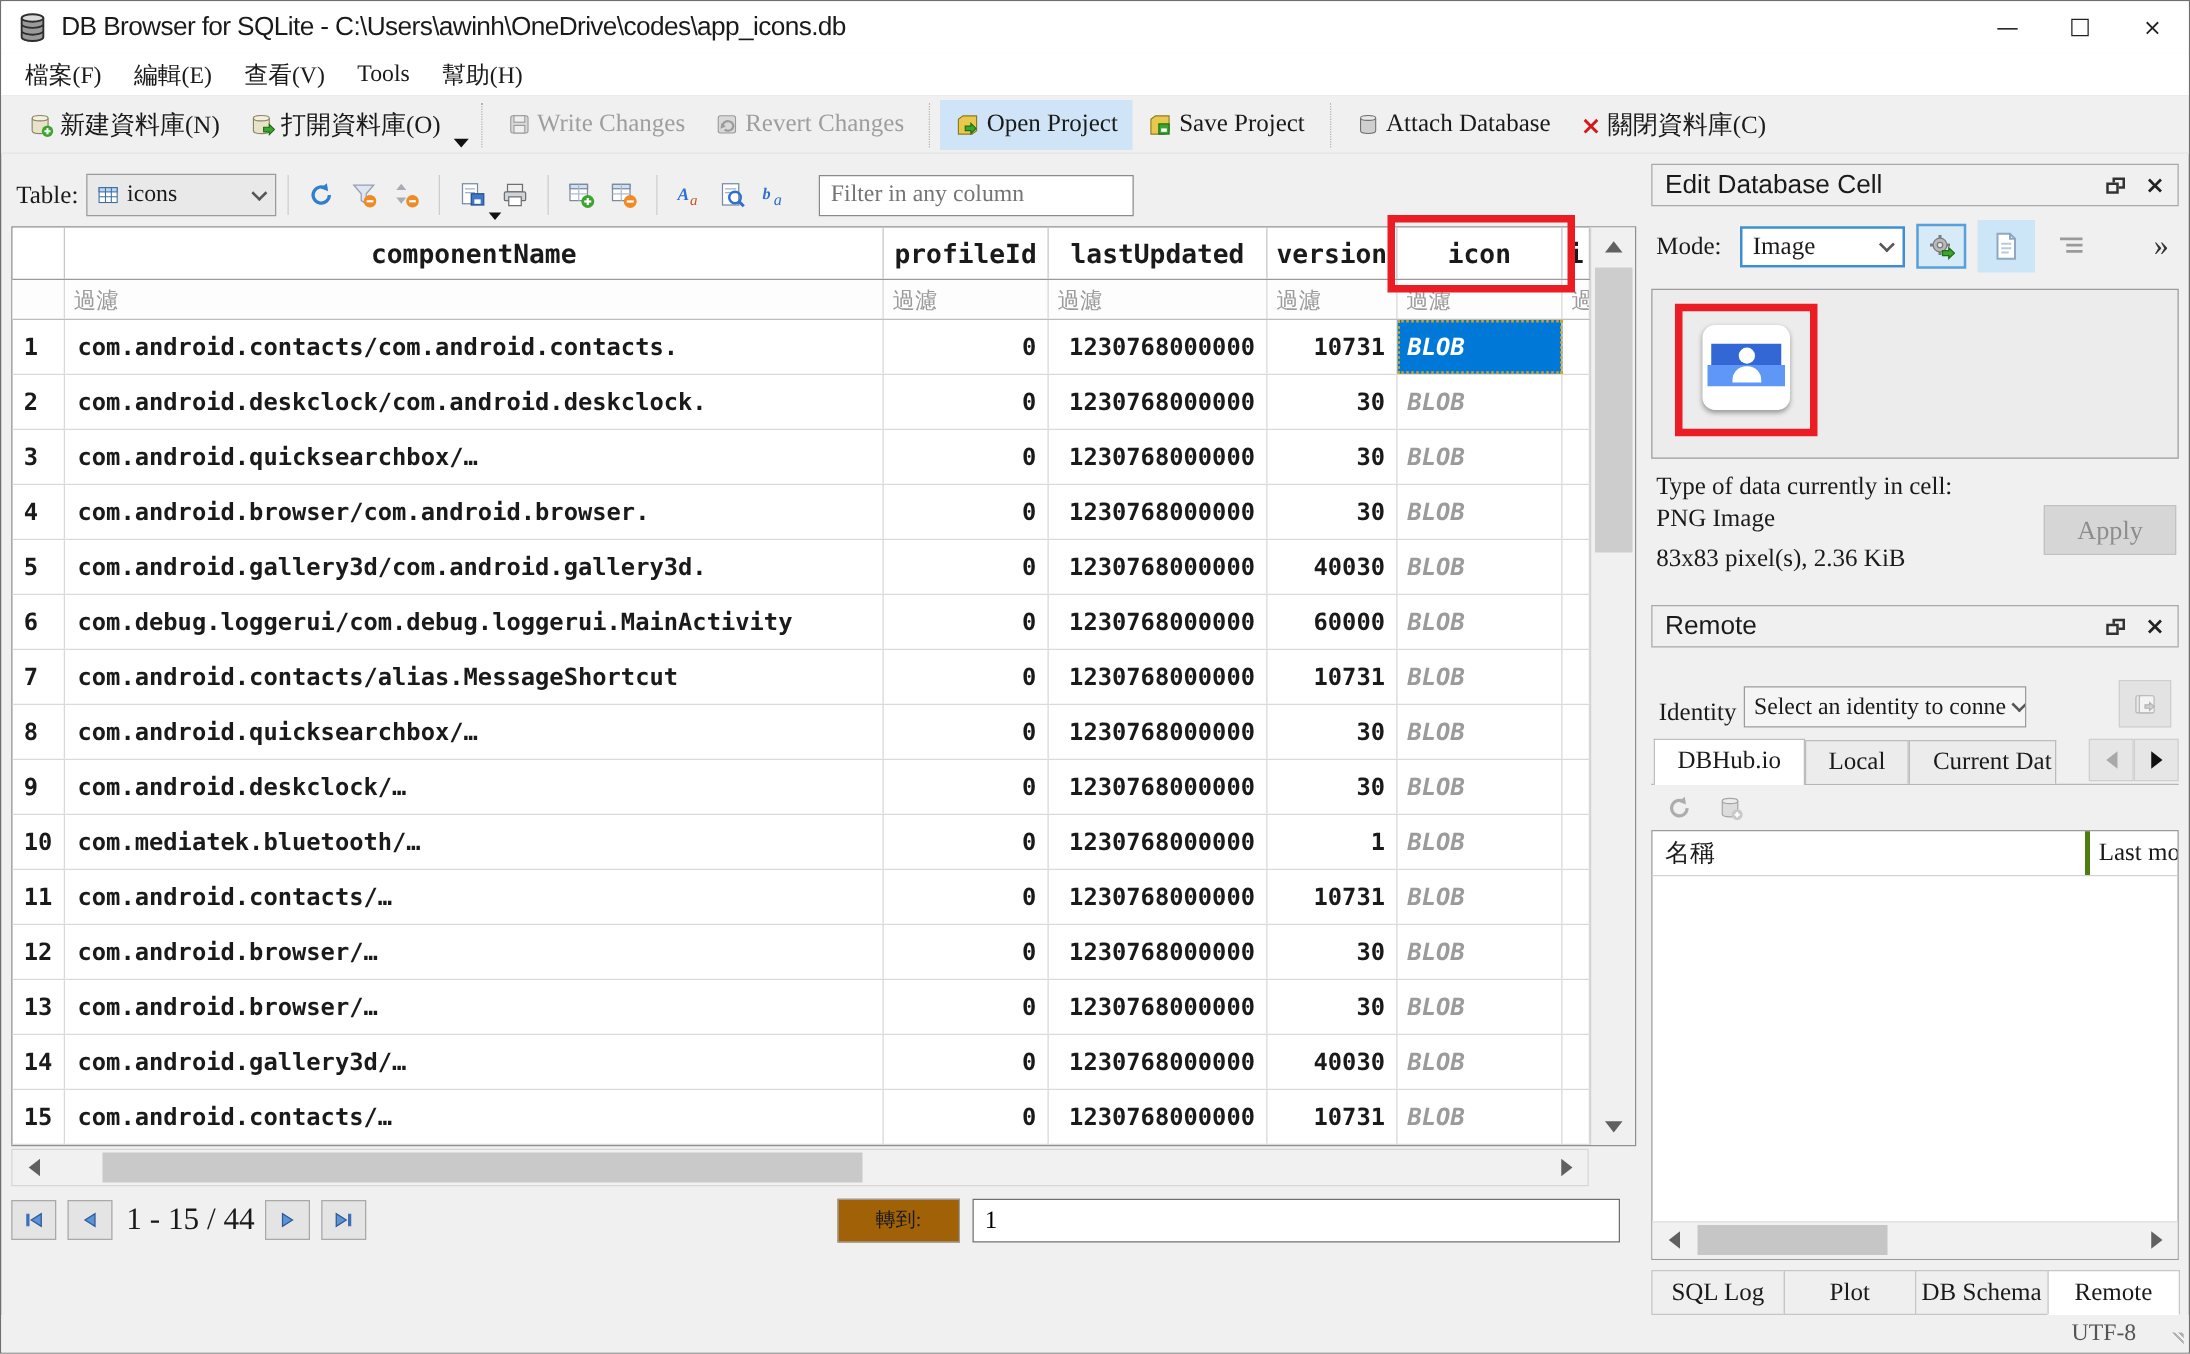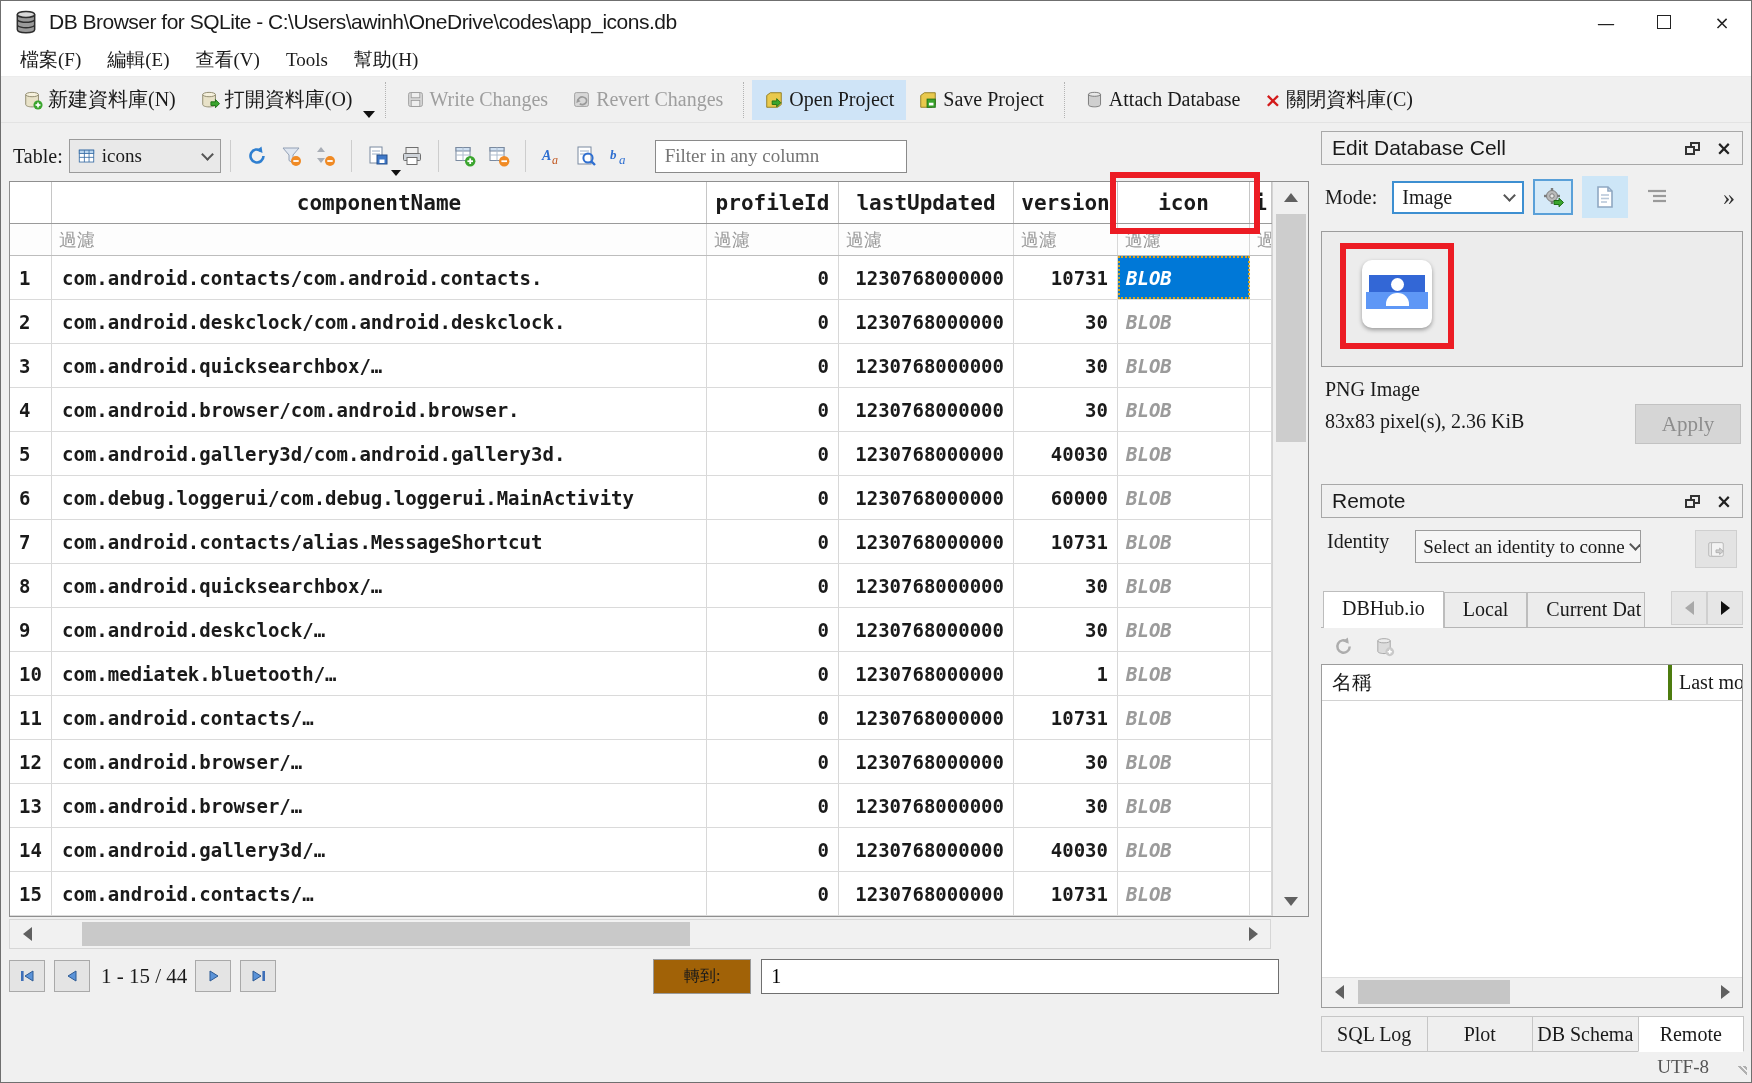--- a/index.html
+++ b/index.html
@@ -98,21 +98,21 @@
   .tri-left { width:0; height:0; border-top:7px solid transparent; border-bottom:7px solid transparent;
               border-right:9px solid #606060; }
   .tri-right { width:0; height:0; border-top:7px solid transparent; border-bottom:7px solid transparent;
               border-left:9px solid #606060; }
   .hthumb { position:absolute; left:72px; top:2px; width:608px; height:24px; background:#c9c9c9; }
 
   
   .navrow { height:46px; display:flex; align-items:center; margin-top:4px; flex:0 0 auto; }
   .navbtn { width:36px; height:32px; background:#e4e4e4; border:1px solid #a9a9a9; display:flex;
             align-items:center; justify-content:center; margin-right:9px; }
-  .navtext { font-size:21px; margin:0 8px 0 2px; white-space:nowrap; }
+  .navtext { font-size:25px; margin:0 8px 0 2px; white-space:nowrap; }
   .gotobtn { margin-left:368px; width:98px; height:35px; background:#a16207; border:1px solid #9a9a9a;
              display:flex; align-items:center; justify-content:center; font-size:16px; }
   .gotoinput { width:518px; height:35px; border:1px solid #6f6f6f; margin-left:10px; font-size:20px;
                font-family:"Liberation Serif",serif; padding-left:9px; background:#fff; }
 
   
   .dockheader { height:34px; background:#f0f0f0; border:1px solid #a8a8a8; display:flex;
                 align-items:center; padding:0 10px; flex:0 0 auto;
                 font-family:"Liberation Sans", sans-serif; font-size:21px; }
   .dockbtns { margin-left:auto; display:flex; gap:16px; align-items:center; }
@@ -141,21 +141,21 @@
   .p-body { position:absolute; left:24px; top:33px; width:23px; height:13px; border-radius:11px 11px 0 0; background:#fff; }
 
   .typeinfo { position:relative; margin-top:9px; height:92px; padding-left:4px; flex:0 0 auto; }
   .tline { font-size:20px; line-height:26px; }
   .sizeline { font-size:20px; margin-top:8px; }
   .applybtn { position:absolute; right:2px; top:28px; width:106px; height:40px; background:#d6d6d6;
               border:1px solid #c2c2c2; color:#8d8d8d; font-size:21px; display:flex;
               align-items:center; justify-content:center; }
 
   .remotehdr { margin-top:16px; }
-  .identrow { margin-top:12px; height:52px; display:flex; align-items:flex-start; gap:20px; padding:0 6px; flex:0 0 auto; }
+  .identrow { margin-top:12px; height:52px; display:flex; align-items:flex-end; gap:0; padding:0 6px; flex:0 0 auto; }
   .identcombo { width:226px; height:33px; background:#f5f5f5; border:1px solid #9b9b9b; display:flex;
                 align-items:center; padding:0 7px; font-size:19px; overflow:hidden; white-space:nowrap; }
   .identbtn { margin-left:auto; width:42px; height:38px; background:#e3e3e3; border:1px solid #cfcfcf;
               display:flex; align-items:center; justify-content:center; }
 
   .rtabs { margin-top:10px; display:flex; align-items:flex-end; height:36px; border-bottom:1px solid #b5b5b5;
            position:relative; padding-left:2px; flex:0 0 auto; }
   .rtab { padding:5px 18px 6px; font-size:20px; background:#ececec; border:1px solid #bdbdbd;
           border-bottom:none; white-space:nowrap; overflow:hidden; }
   .rtab.active { background:#fff; margin-bottom:-1px; padding-bottom:8px; }
@@ -663,20 +663,21 @@
         <div class="redbox-img"></div>
         <div class="appcell-icon">
           <span class="band-top"></span>
             <span class="band-bot"></span>
           <span class="p-head"></span>
             <span class="p-body"></span>
         </div>
       </div>
 
       <div class="typeinfo">
+        <div class="tline">Type of data currently in cell:</div>
         <div class="tline">PNG Image</div>
         <div class="sizeline">83x83 pixel(s), 2.36 KiB</div>
         <div class="applybtn">Apply</div>
       </div>
 
       <div class="dockheader remotehdr">
         <span>Remote</span>
         <div class="dockbtns">
           <span class="floaticon">
               <span class="b1"></span>

